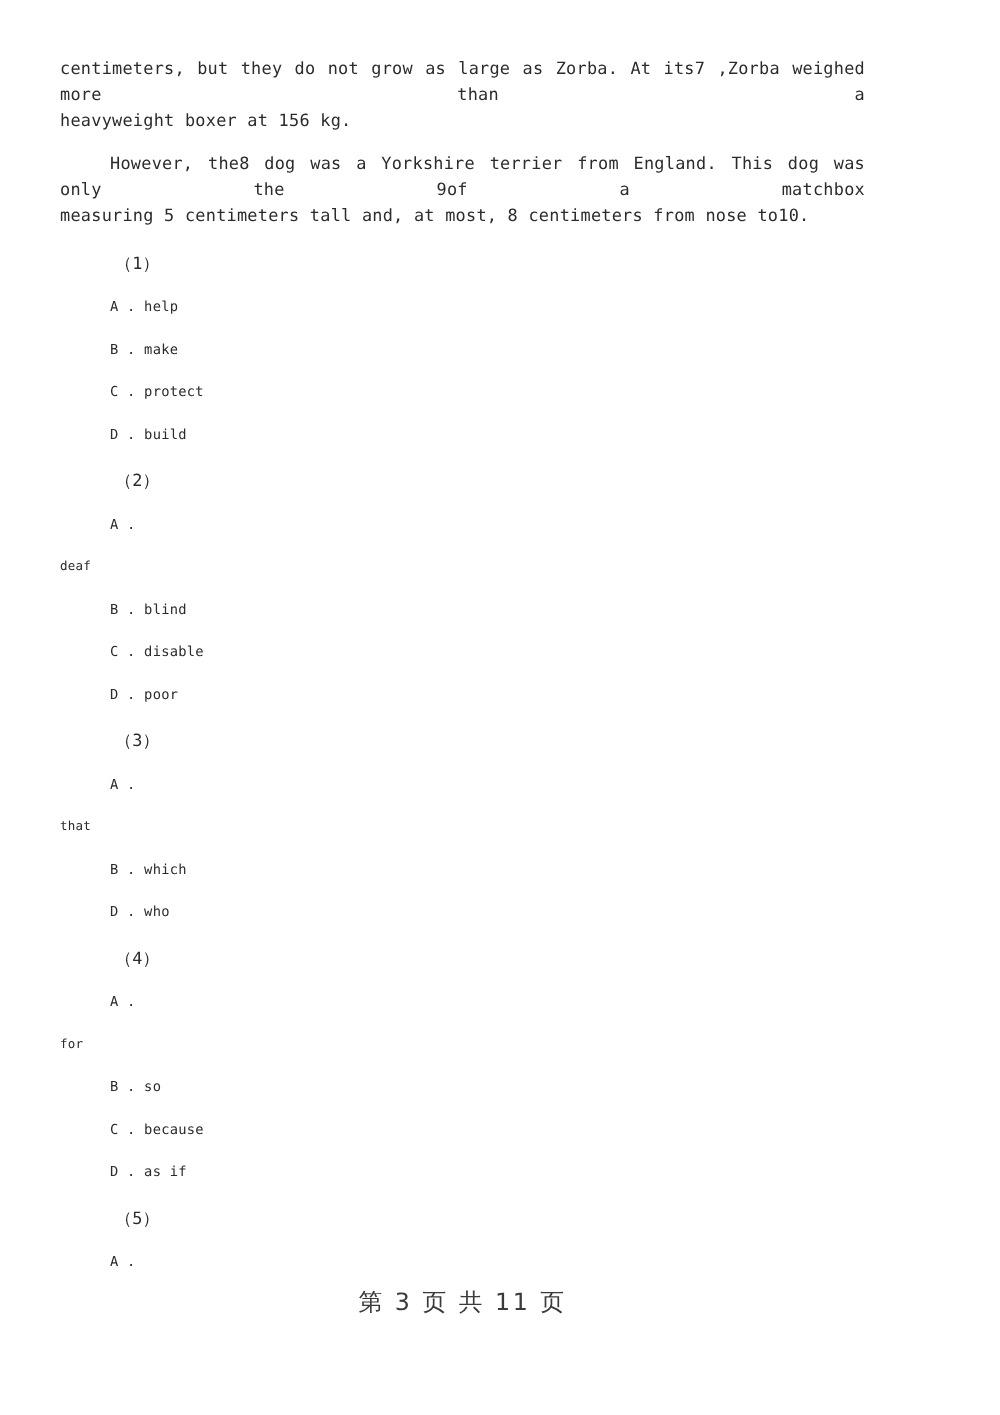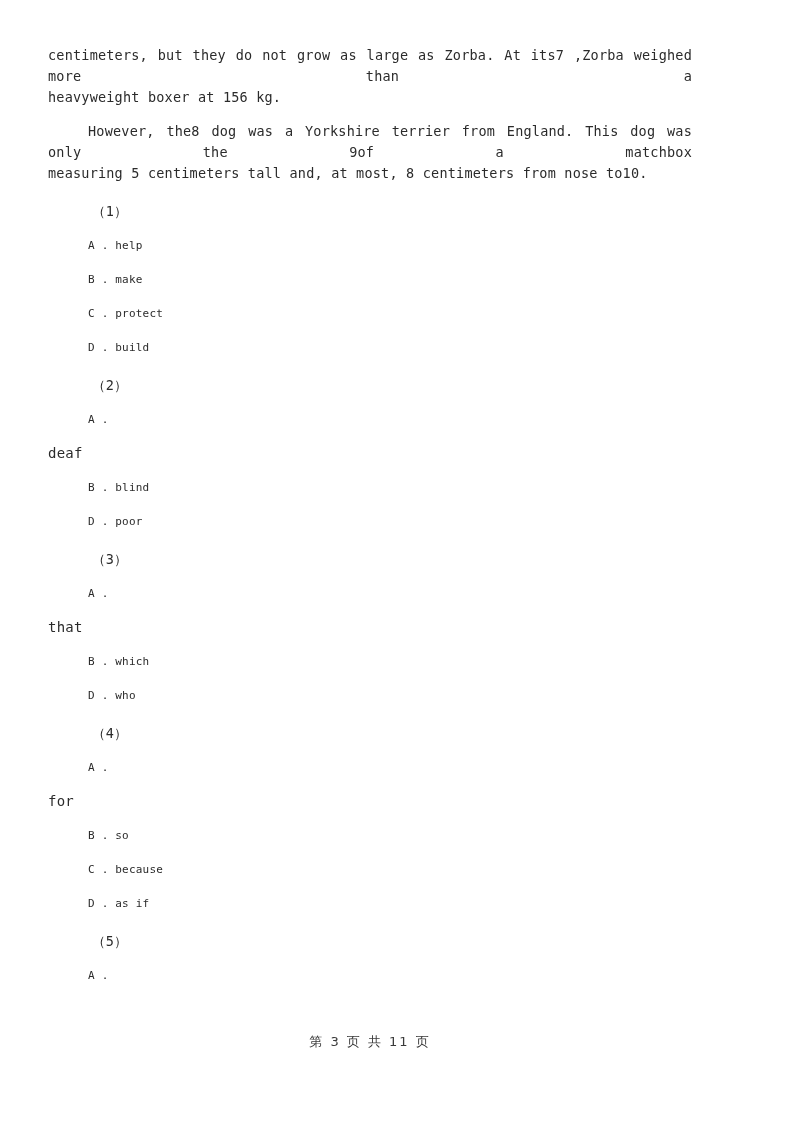--- a/index.html
+++ b/index.html
@@ -67,40 +67,40 @@
     letter-spacing: 0.2px;
   }
   .opt {
     font-size: 11px;
     line-height: 21px;
     margin: 0;
     padding-left: 40px;
     letter-spacing: 0.2px;
   }
   .opt-orphan {
-    font-size: 14px;
+    font-size: 10px;
     line-height: 21px;
     margin: 0;
     padding-left: 0;
     letter-spacing: 0.2px;
   }
 
   
   .sp-qnum { margin-top: 17px; }
   .sp-opt  { margin-top: 13px; }
   .sp-orph { margin-top: 13px; }
 
   
   .footer {
     position: absolute;
     left: 0;
     right: 0;
     top: 1032px;
     text-align: center;
-    font-size: 13px;
+    font-size: 19px;
     line-height: 20px;
     color: #3a3a3a;
     letter-spacing: 2px;
     font-family: "DejaVu Sans", "Liberation Sans", sans-serif;
   }
 </style>
 </head>
 <body>
 
 <div class="page">
@@ -121,20 +121,21 @@
     <p class="opt sp-opt">B . make</p>
     <p class="opt sp-opt">C . protect</p>
     <p class="opt sp-opt">D . build</p>
   </div>
 
   <div class="qgroup">
     <p class="qnum sp-qnum">（2）</p>
     <p class="opt sp-opt">A .</p>
     <p class="opt-orphan sp-orph">deaf</p>
     <p class="opt sp-opt">B . blind</p>
+    <p class="opt sp-opt">C . disable</p>
     <p class="opt sp-opt">D . poor</p>
   </div>
 
   <div class="qgroup">
     <p class="qnum sp-qnum">（3）</p>
     <p class="opt sp-opt">A .</p>
     <p class="opt-orphan sp-orph">that</p>
     <p class="opt sp-opt">B . which</p>
     <p class="opt sp-opt">D . who</p>
   </div>

